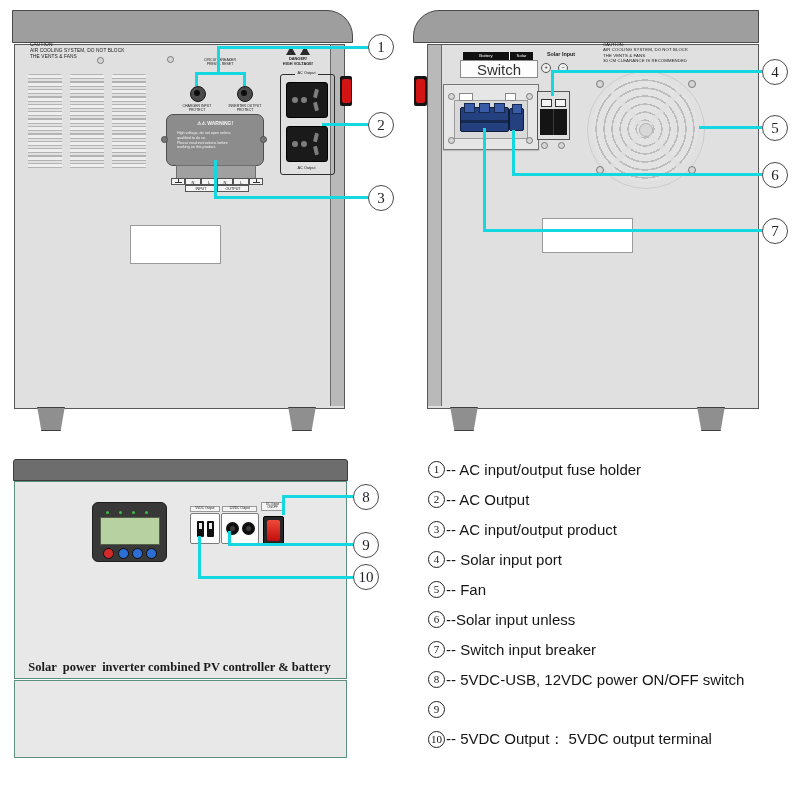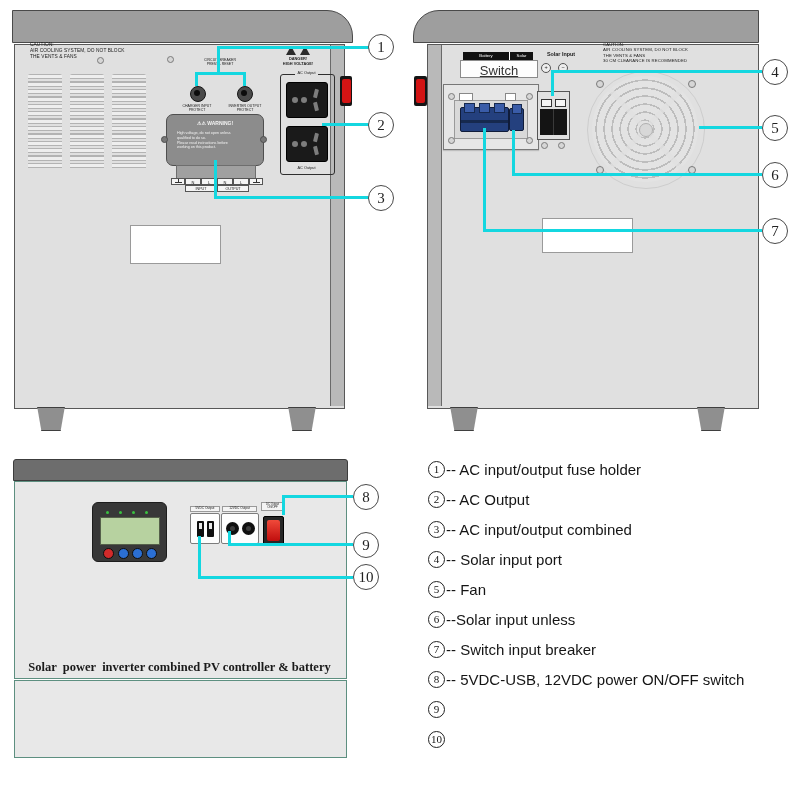--- a/index.html
+++ b/index.html
@@ -176,21 +176,21 @@
       <div class="abs red-rocker-in" style="left:2px;top:3px;width:9px;height:24px;"></div>
     </div>
     <div class="abs foot" style="left:449px;top:407px;width:28px;height:22px;"></div>
     <div class="abs foot" style="left:696px;top:407px;width:28px;height:22px;"></div>
 
     <div class="abs blk-bar" style="left:463px;top:52px;width:70px;height:8px;">
       <span style="flex:2;border-right:1px solid #fff;">Battery</span>
       <span style="flex:1;">Solar</span>
     </div>
     <div class="abs switch-box" style="left:460px;top:60px;width:76px;height:16px;">
-      <span style="font-size:13px;line-height:16px;color:#333;text-decoration:underline;">Switch</span>
+      <span style="font-size:15px;line-height:16px;color:#333;">Switch</span>
     </div>
 
     <div class="abs" style="left:535px;top:51px;width:52px;text-align:center;font-size:5.4px;font-weight:bold;">Solar Input</div>
     <div class="abs pole-circle" style="left:541px;top:63px;width:8px;height:8px;">+</div>
     <div class="abs pole-circle" style="left:558px;top:63px;width:8px;height:8px;">−</div>
 
     <div class="abs tiny" style="left: 603px; top: 42px; width: 130px; font-size: 4.3px; white-space: pre-line;">CAUTION:
 AIR COOLING SYSTEM, DO NOT BLOCK
 THE VENTS &amp; FANS
 30 CM CLEARANCE IS RECOMMENDED</div>
@@ -342,21 +342,21 @@
     <span class="legend-text">-- AC input/output fuse holder</span>
   </div>
 
   <div class="legend-row" style="left: 428px; top: 489px;">
     <span class="legend-circle">2</span>
     <span class="legend-text">-- AC Output</span>
   </div>
 
   <div class="legend-row" style="left: 428px; top: 519px;">
     <span class="legend-circle">3</span>
-    <span class="legend-text">-- AC input/output combined</span>
+    <span class="legend-text">-- AC input/output product</span>
   </div>
 
   <div class="legend-row" style="left: 428px; top: 549px;">
     <span class="legend-circle">4</span>
     <span class="legend-text">-- Solar input port</span>
   </div>
 
   <div class="legend-row" style="left: 428px; top: 579px;">
     <span class="legend-circle">5</span>
     <span class="legend-text">-- Fan</span>
@@ -376,15 +376,16 @@
     <span class="legend-circle">8</span>
     <span class="legend-text">-- 5VDC-USB, 12VDC power ON/OFF switch</span>
   </div>
 
   <div class="legend-row" style="left: 428px; top: 699px;">
     <span class="legend-circle">9</span>
   </div>
 
   <div class="legend-row" style="left: 428px; top: 729px;">
     <span class="legend-circle">10</span>
+    <span class="legend-text">-- 5VDC Output： 5VDC output terminal</span>
   </div>
 </div>
 </div>
 
 </body></html>

